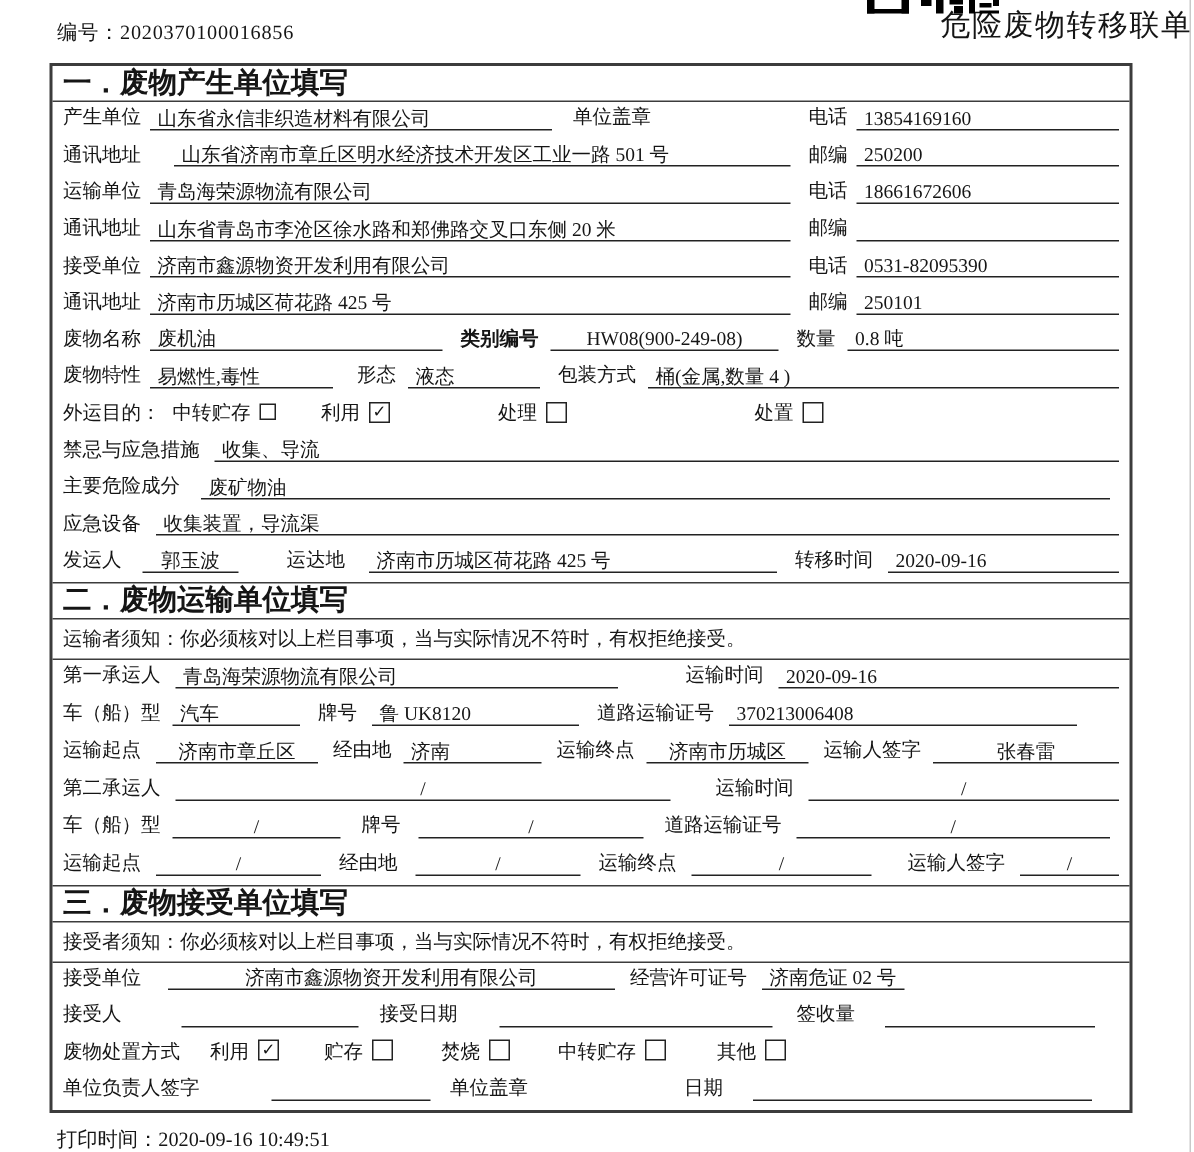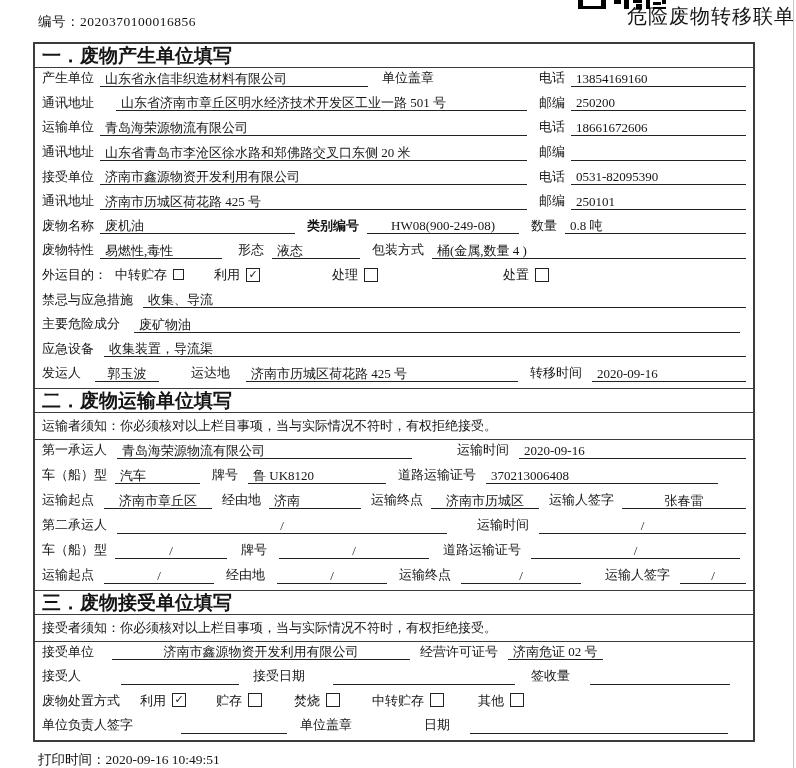--- a/index.html
+++ b/index.html
@@ -255,21 +255,21 @@
       <span class="lbl" style="margin-left:32px;">中转贮存</span>
       <span class="cb"></span>
       <span class="lbl" style="margin-left:34px;">其他</span>
       <span class="cb"></span>
     </div>
 
     <div class="row">
       <span class="lbl">单位负责人签字</span>
       <span class="val" style="width:106px;margin-left:48px;"></span>
       <span class="lbl" style="margin-left:13px;">单位盖章</span>
-      <span class="lbl" style="margin-left:72px;">日期</span>
+      <span class="lbl" style="margin-left:104px;">日期</span>
       <span class="val grow" style="margin-left:20px;margin-right:18px;"></span>
     </div>
   </div>
 </div>
 
 <div class="print-line"><span>打印时间：</span><span>2020-09-16 10:49:51</span></div>
 
 <div class="page-edge"></div>
 
 </body></html>

